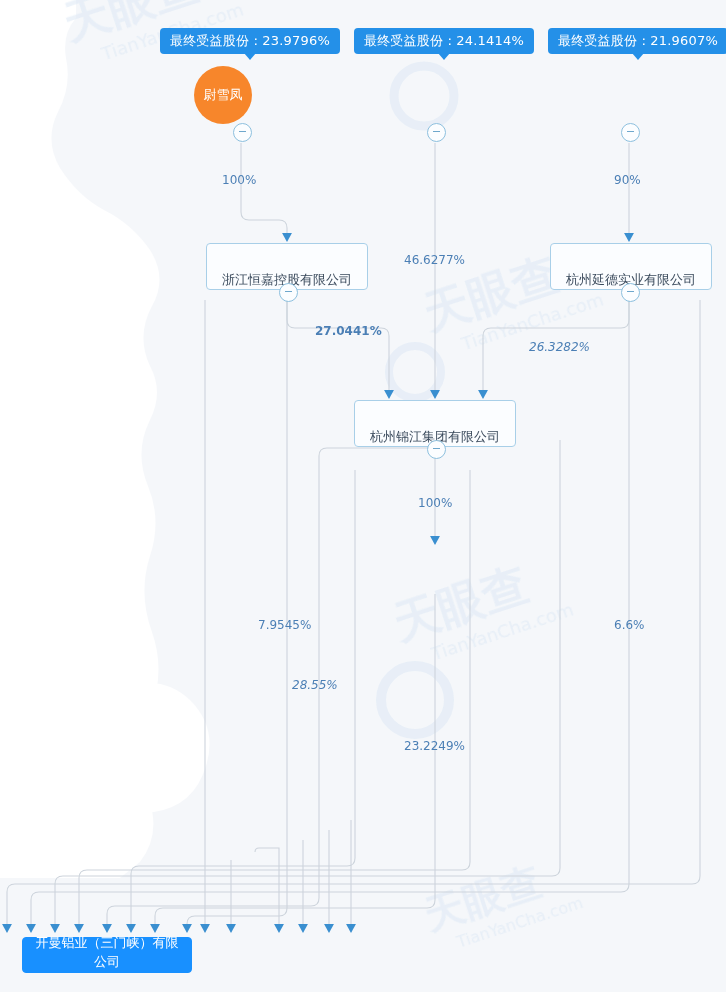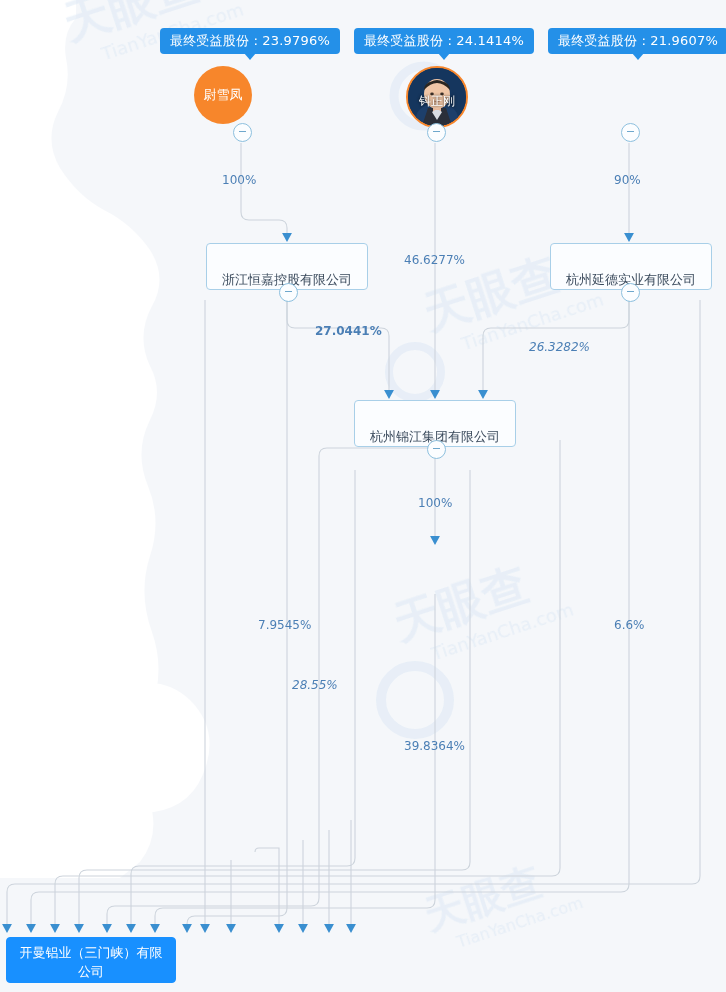--- a/index.html
+++ b/index.html
@@ -174,35 +174,20 @@
     <span class="tail"></span>
   </div>
 
   <div class="person" style="left:194px;top:66px;text-align:right;">
     <span>尉雪凤</span>
   </div>
   <div class="toggle" style="left:233px;top:123px;">
       <i></i>
     </div>
 
-  <div class="person photo" style="left:406px;top:66px;">
-    <svg class="face" viewBox="0 0 58 58">
-      <rect x="0" y="0" width="58" height="58" fill="#15365e"></rect>
-      <ellipse cx="29" cy="50" rx="21" ry="15" fill="#1d3f6b"></ellipse>
-      <path d="M14,58 L20,40 L38,40 L44,58 Z" fill="#2a2f3a"></path>
-      <rect x="25" y="34" width="8" height="10" fill="#e7b79a"></rect>
-      <ellipse cx="29" cy="26" rx="13" ry="15" fill="#f0c6a6"></ellipse>
-      <path d="M16,22 Q29,8 42,22 Q42,14 29,12 Q16,14 16,22 Z" fill="#2b2620"></path>
-      <ellipse cx="24" cy="26" rx="1.8" ry="1.4" fill="#3b2f27"></ellipse>
-      <ellipse cx="34" cy="26" rx="1.8" ry="1.4" fill="#3b2f27"></ellipse>
-      <path d="M26,33 Q29,35 32,33" stroke="#b98a73" stroke-width="1" fill="none"></path>
-      <path d="M24,44 L29,52 L34,44 L31,42 L27,42 Z" fill="#d8dde4"></path>
-    </svg>
-    <span class="pname">钭正刚</span>
-  </div>
   <div class="toggle" style="left:427px;top:123px;">
       <i></i>
     </div>
 
   <div class="toggle" style="left:621px;top:123px;">
       <i></i>
     </div>
 
   <div class="box" style="left:206px;top:243px;width:162px;height:47px;">
     <span>浙江恒嘉控股有限公司</span>
@@ -219,28 +204,28 @@
     </div>
 
   <div class="box" style="left:354px;top:400px;width:162px;height:47px;">
     <span>杭州锦江集团有限公司</span>
   </div>
   <div class="toggle" style="left:427px;top:440px;">
       <i></i>
     </div>
 
 
-  <div class="box root" style="left:6px;top:937px;width:170px;height:46px;">
+  <div class="box root" style="left:22px;top:937px;width:170px;height:36px;">
     <span>开曼铝业（三门峡）有限公司</span>
   </div>
 
   <div class="elabel" style="left:222px;top:173px;">100%</div>
   <div class="elabel" style="left:614px;top:173px;">90%</div>
   <div class="elabel" style="left:404px;top:253px;">46.6277%</div>
   <div class="elabel" style="left:315px;top:324px;font-weight:bold;">27.0441%</div>
   <div class="elabel" style="left:529px;top:340px;font-style:italic;">26.3282%</div>
   <div class="elabel" style="left:418px;top:496px;">100%</div>
   <div class="elabel" style="left:258px;top:618px;">7.9545%</div>
   <div class="elabel" style="left:614px;top:618px;">6.6%</div>
   <div class="elabel" style="left:292px;top:678px;font-style:italic;">28.55%</div>
-  <div class="elabel" style="left:404px;top:739px;">39.8364%</div>
+  <div class="elabel" style="left:404px;top:739px;">23.2249%</div>
 
 </div>
 
 </body></html>

